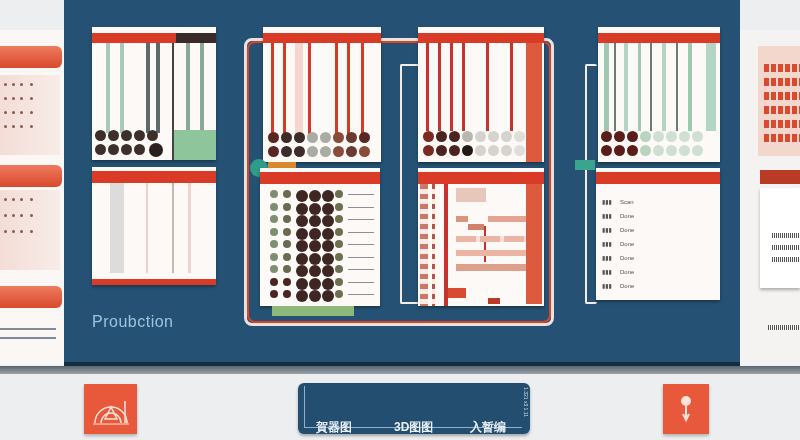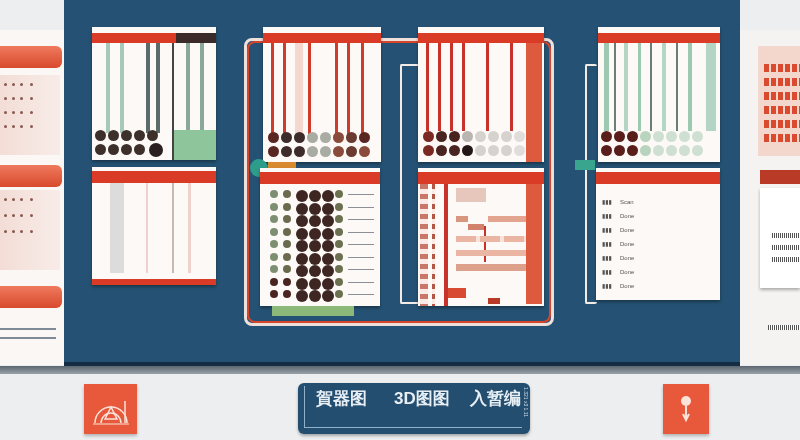--- a/index.html
+++ b/index.html
@@ -34,21 +34,21 @@
   .rp-top { position: absolute; left: 18px; top: 16px; width: 42px; height: 110px; background: #f3d6cc; }
   .rp-row { position: absolute; left: 24px; width: 36px; height: 8px; background: repeating-linear-gradient(90deg, #d94a2e 0 5px, #f3d6cc 5px 7px); }
   .rp-mid-hdr { position: absolute; left: 20px; top: 140px; width: 40px; height: 14px; background: #b93a27; }
   .rp-box { position: absolute; left: 20px; top: 158px; width: 40px; height: 100px; background: #fff; box-shadow: 0 2px 3px rgba(0,0,0,0.3); }
   .rp-code { position: absolute; left: 32px; width: 28px; height: 5px; background: repeating-linear-gradient(90deg, #555 0 1px, #fff 1px 2px); }
 
   
   .icon-btn { position: absolute; width: 53px; height: 50px; background: #e8583a; box-shadow: 0 2px 3px rgba(0,0,0,0.25); display: flex; align-items: center; justify-content: center; }
   .nav-panel { position: absolute; left: 298px; top: 383px; width: 232px; height: 51px; background: #244e70; border-radius: 6px; box-shadow: 0 2px 3px rgba(0,0,0,0.3); }
   .nav-inner { position: absolute; left: 6px; top: 3px; right: 8px; bottom: 6px; border-left: 1px solid #8fb0c8; border-bottom: 1px solid #8fb0c8; }
-  .nav-item { position: absolute; top: 4px; color: #e7eef4; font-size: 17px; font-weight: bold; }
+  .nav-item { position: absolute; top: 36px; color: #e7eef4; font-size: 12px; font-weight: bold; }
   .nav-side { position: absolute; right: 1px; top: 4px; width: 8px; height: 42px; color: #c9d8e4; font-size: 5px; writing-mode: vertical-rl; }
 </style>
 </head>
 <body>
 
 <div class="stage">
 
   <div class="left-panel">
     <div class="bar" style="top:16px"></div>
     <div class="dots" style="top:45px">
@@ -310,20 +310,21 @@
         <div style="position: absolute; left: 6px; top: 44px; width: 110px; height: 10px; font-size: 6px; color: rgb(85, 85, 85);"><span style="display:inline-block;width:18px">▮▮▮</span><span>Done</span></div>
         <div style="position: absolute; left: 6px; top: 58px; width: 110px; height: 10px; font-size: 6px; color: rgb(85, 85, 85);"><span style="display:inline-block;width:18px">▮▮▮</span><span>Done</span></div>
         <div style="position: absolute; left: 6px; top: 72px; width: 110px; height: 10px; font-size: 6px; color: rgb(85, 85, 85);"><span style="display:inline-block;width:18px">▮▮▮</span><span>Done</span></div>
         <div style="position: absolute; left: 6px; top: 86px; width: 110px; height: 10px; font-size: 6px; color: rgb(85, 85, 85);"><span style="display:inline-block;width:18px">▮▮▮</span><span>Done</span></div>
         <div style="position: absolute; left: 6px; top: 100px; width: 110px; height: 10px; font-size: 6px; color: rgb(85, 85, 85);"><span style="display:inline-block;width:18px">▮▮▮</span><span>Done</span></div>
         <div style="position: absolute; left: 6px; top: 114px; width: 110px; height: 10px; font-size: 6px; color: rgb(85, 85, 85);"><span style="display:inline-block;width:18px">▮▮▮</span><span>Done</span></div>
       </div>
   </div>
   <div style="position:absolute;left:575px;top:160px;width:20px;height:10px;background:#3aa58f"></div>
 
+  <div class="board-label">Proubction</div>
 
   <div class="right-panel">
     <div class="rp-top"></div>
     <div class="rp-row" style="top:34px"></div>
     <div class="rp-row" style="top:48px"></div>
     <div class="rp-row" style="top:62px"></div>
     <div class="rp-row" style="top:76px"></div>
     <div class="rp-row" style="top:90px"></div>
     <div class="rp-row" style="top:104px"></div>
     <div class="rp-mid-hdr"></div>

